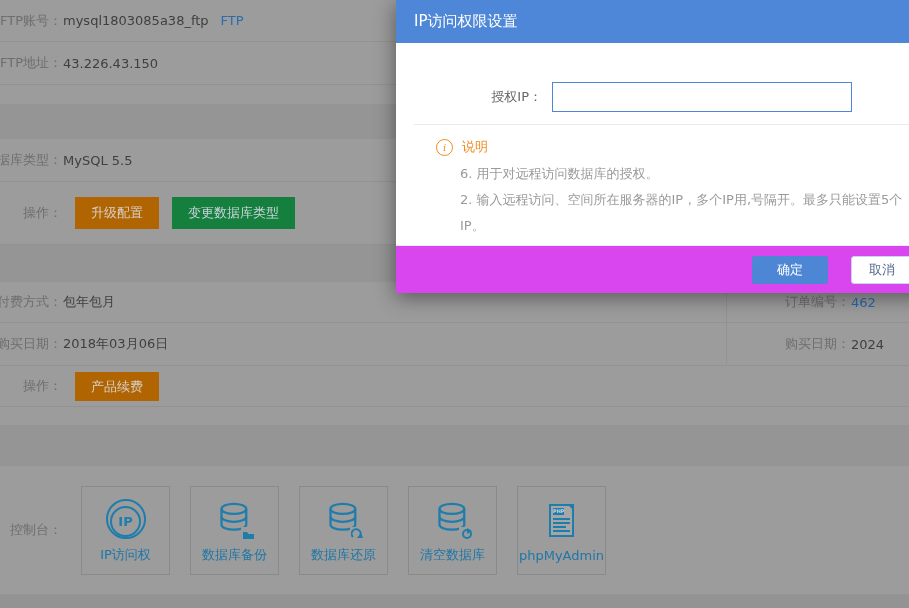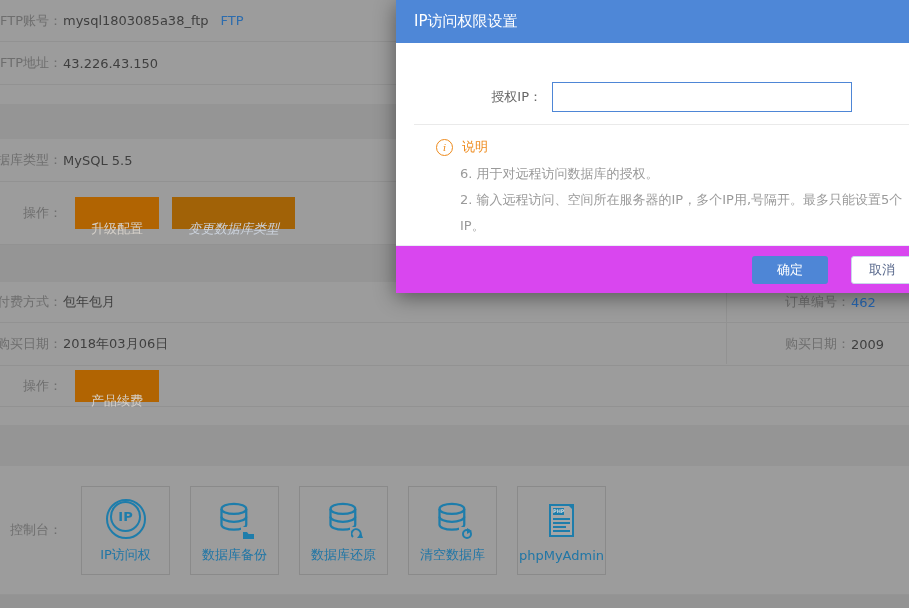--- a/index.html
+++ b/index.html
@@ -23,43 +23,43 @@
   .label-col .lbl{
     position:absolute;right:0;top:50%;transform:translateY(-50%);
     white-space:nowrap;color:#6e6e6e;
   }
   .val{margin-left:1px;color:#3f3f3f;white-space:nowrap;}
   .lnk{margin-left:12px;color:#2c6cae;text-decoration:none;cursor:pointer;white-space:nowrap;}
 
   .btn-dim{
     display:inline-block;border:none;cursor:pointer;color:#d6d1ca;
     font-size:13px;height:32px;line-height:32px;text-align:right;
-    padding:16px 16px;margin-left:13px;font-family:inherit;
+    padding:0 16px;margin-left:13px;font-family:inherit;
   }
   .btn-orange{background:#b16402;min-width:56px;}
-  .btn-blue{background:#a16207;min-width:98px;color:#ccd3dd;font-style:italic;}
+  .btn-blue{background:#15803d;min-width:98px;color:#ccd3dd;}
   .btn-renew{height:29px;line-height:29px;}
 
   .vdiv{position:absolute;left:726px;top:1px;width:1px;height:81px;background:#929292;}
   .r-lbl{position:absolute;right:59px;color:#6e6e6e;white-space:nowrap;}
   .r-val{position:absolute;left:851px;color:#3f3f3f;white-space:nowrap;}
   .r-val.blue{color:#2868b4;cursor:pointer;}
 
   
   .console-row{display:flex;align-items:center;height:100%;}
   .tiles{display:flex;margin-left:19px;}
   .tile{
     width:89px;height:89px;border:1px solid #8a8a8a;background:#9c9c9c;
     margin-right:20px;box-sizing:border-box;cursor:pointer;
     display:flex;flex-direction:column;align-items:center;justify-content:center;
   }
   .tile .icon-zone{height:46px;display:flex;align-items:center;justify-content:center;position:relative;}
   .tile .t-label{color:#2076a6;font-size:13px;margin-top:4px;white-space:nowrap;}
   .ip-outer{width:40px;height:40px;border:2px solid #1e7dab;border-radius:50%;
-    display:flex;align-items:flex-start;justify-content:center;box-sizing:border-box;}
+    display:flex;align-items:flex-end;justify-content:center;box-sizing:border-box;}
   .ip-inner{width:31px;height:31px;border:2px solid #1e7dab;border-radius:50%;
     display:flex;align-items:center;justify-content:center;box-sizing:border-box;
     color:#1e7dab;font-weight:bold;font-size:13px;}
   .db-wrap{position:relative;width:36px;height:40px;}
   .badge{position:absolute;right:-4px;bottom:-2px;width:16px;height:14px;background:#9c9c9c;
     display:flex;align-items:center;justify-content:center;}
   .php-page{position:relative;width:25px;height:33px;border:2px solid #1e7dab;box-sizing:border-box;background:#a6a6a6;}
   .php-head{position:absolute;left:2px;top:2px;width:11px;height:7px;background:#1e7dab;
     color:#cfd6da;font-size:5px;line-height:7px;text-align:center;font-weight:bold;}
   .php-line{position:absolute;left:2px;height:2px;background:#1e7dab;}
@@ -155,21 +155,21 @@
     <span class="val">包年包月</span>
     <span class="r-lbl">订单编号：</span>
     <span class="r-val blue">462</span>
   </div>
   <div class="row r42">
     <div class="label-col">
         <span class="lbl">购买日期：</span>
       </div>
     <span class="val">2018年03月06日</span>
     <span class="r-lbl">购买日期：</span>
-    <span class="r-val">2009</span>
+    <span class="r-val">2024</span>
   </div>
   <div class="row r40">
     <div class="label-col">
         <span class="lbl">操作：</span>
       </div>
     <button class="btn-dim btn-orange btn-renew">产品续费</button>
   </div>
 </div>
 
 <div class="sec sec-d">

